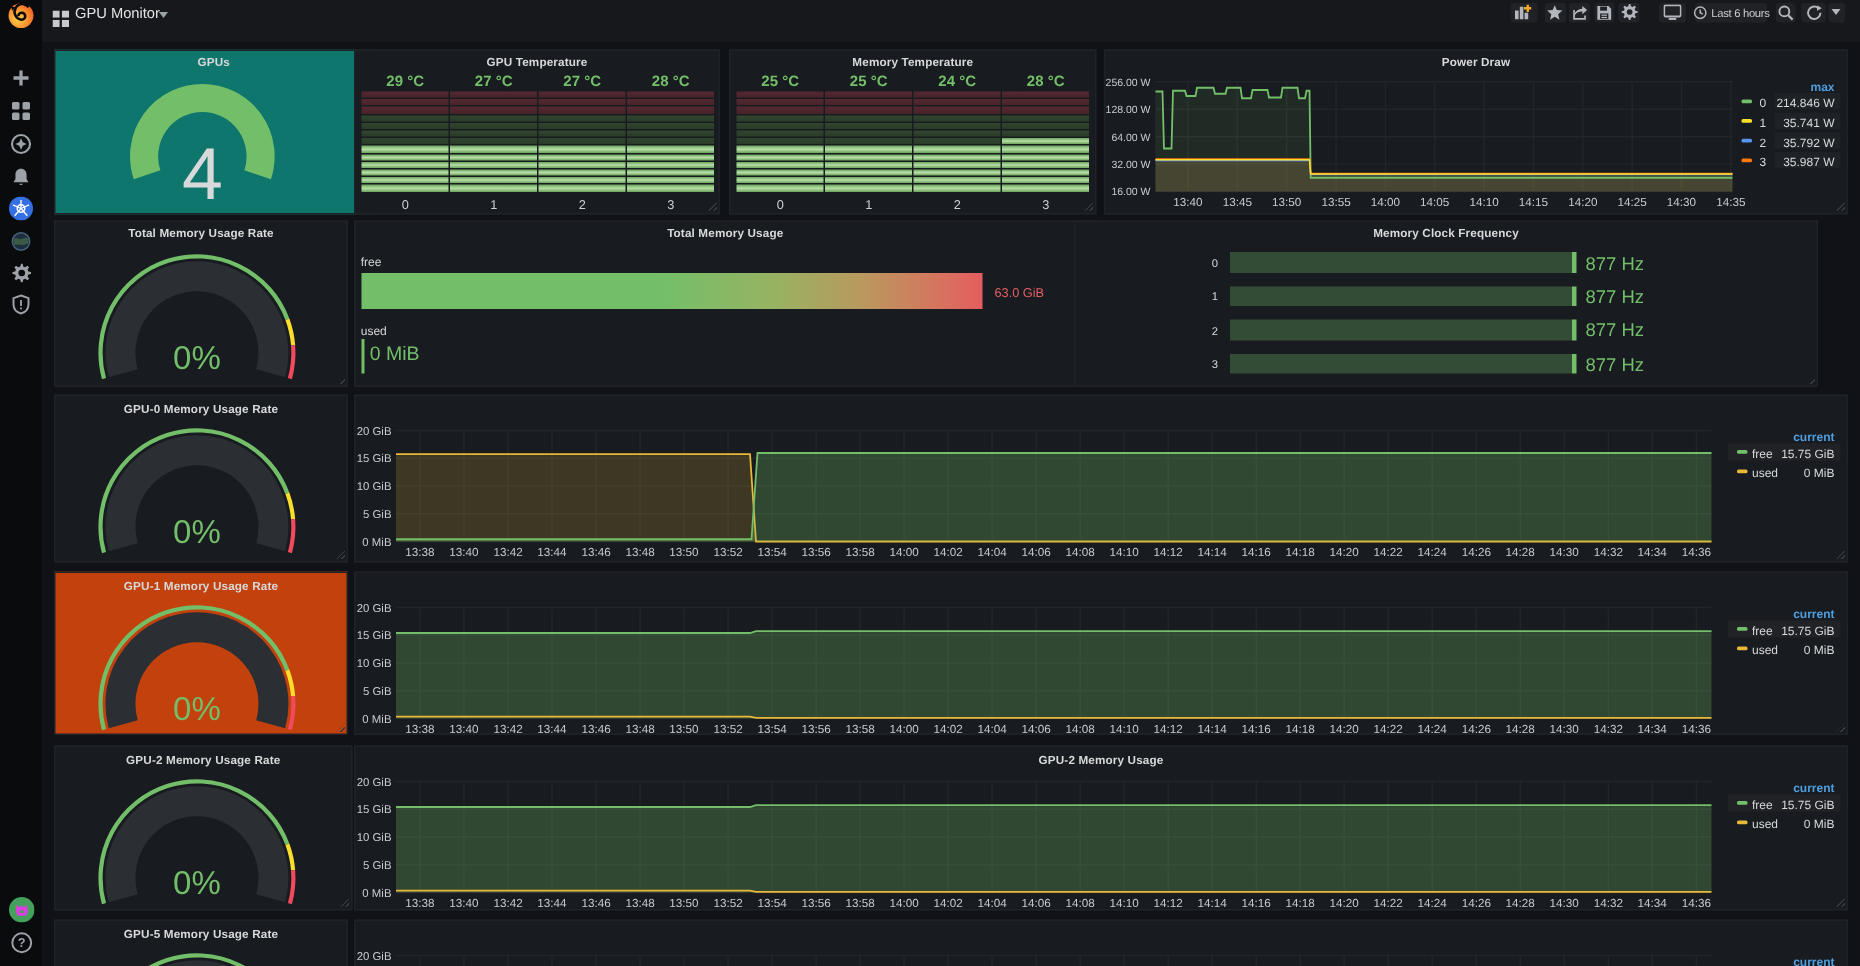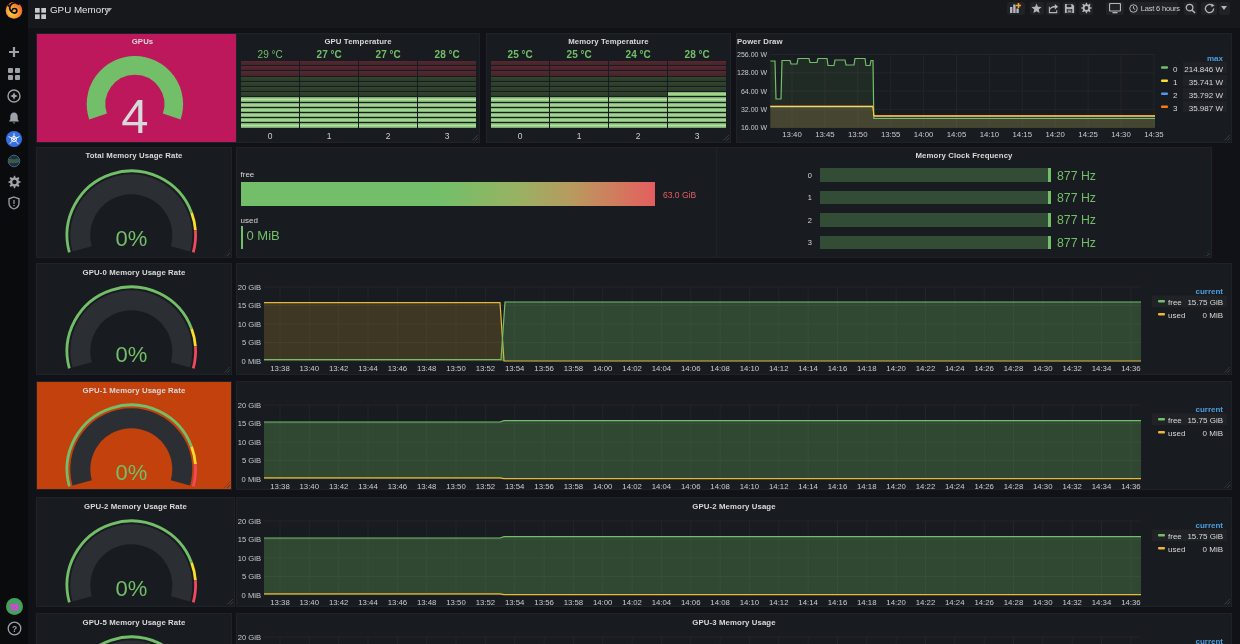--- a/index.html
+++ b/index.html
@@ -64,21 +64,21 @@
 <div style="position:absolute;left:7px;top:621px;width:14px;height:14px"><svg width="15" height="15" viewBox="0 0 15 15">
       <circle cx="7.5" cy="7.5" r="6.3" fill="none" stroke="#9ca2a8" stroke-width="1.3"></circle>
       <text x="7.5" y="10.6" text-anchor="middle" font-size="8.5" font-weight="700" fill="#9ca2a8" font-family="Liberation Sans,sans-serif">?</text>
     </svg></div>
 <div style="position:absolute;left:35px;top:4.5px;width:11px;height:11px"><svg width="11" height="11" viewBox="0 0 11 11">
       <rect x="0" y="0" width="4.7" height="4.7" fill="#c7cacd"></rect>
       <rect x="6.3" y="0" width="4.7" height="4.7" fill="#c7cacd"></rect>
       <rect x="0" y="6.3" width="4.7" height="4.7" fill="#c7cacd"></rect>
       <rect x="6.3" y="6.3" width="4.7" height="4.7" fill="#c7cacd"></rect>
     </svg></div>
-<div style="position:absolute;left:50px;top:4px;font-size:9.8px;font-weight:500;color:#e3e4e6">GPU Memory</div>
+<div style="position:absolute;left:50px;top:4px;font-size:9.8px;font-weight:500;color:#e3e4e6">GPU Monitor</div>
 <div style="position:absolute;left:106px;top:7.5px;width:0;height:0;border-left:3.5px solid transparent;border-right:3.5px solid transparent;border-top:4px solid #9ca2a8"></div>
 <div style="position:absolute;left:1006.8px;top:1.5px;width:18.4px;height:13.5px;background:#202226;border-radius:2px;display:flex;align-items:center;justify-content:center;flex-shrink:0">
     <svg width="11" height="10" viewBox="0 0 11 10">
       <rect x="0" y="4" width="2.4" height="6" fill="#b3b7bd"></rect>
       <rect x="3.2" y="1.5" width="2.4" height="8.5" fill="#b3b7bd"></rect>
       <rect x="6.4" y="5.5" width="2.4" height="4.5" fill="#b3b7bd"></rect>
       <path d="M8.5 0 v5 M6 2.5 h5" stroke="#f5a623" stroke-width="1.6"></path>
     </svg>
   </div>
 <div style="position:absolute;left:1030.0px;top:1.5px;width:13.5px;height:13.5px;background:#202226;border-radius:2px;display:flex;align-items:center;justify-content:center;flex-shrink:0">
@@ -128,31 +128,31 @@
   </div>
 <div style="position:absolute;left:1201.3px;top:1.5px;width:15.5px;height:13.5px;background:#202226;border-radius:2px;display:flex;align-items:center;justify-content:center;flex-shrink:0">
     <svg width="11" height="11" viewBox="0 0 12 12">
       <path d="M10.5 6 A4.5 4.5 0 1 1 8.8 2.5" fill="none" stroke="#b3b7bd" stroke-width="1.4"></path>
       <path d="M8.2 0.5 L11.5 2.7 L8 4.5 Z" fill="#b3b7bd"></path>
     </svg>
   </div>
 <div style="position:absolute;left:1218.5px;top:1.5px;width:11px;height:13.5px;background:#202226;border-radius:2px;display:flex;align-items:center;justify-content:center;flex-shrink:0">
     <div style="width:0;height:0;border-left:3.5px solid transparent;border-right:3.5px solid transparent;border-top:4px solid #b3b7bd"></div>
   </div>
-<div style="position:absolute;left:36px;top:32.5px;width:213px;height:110.0px;background:#be185d;border:1px solid #1f2226;box-sizing:border-box">
+<div style="position:absolute;left:36px;top:32.5px;width:213px;height:110.0px;background:#0f766e;border:1px solid #1f2226;box-sizing:border-box">
     <div style="position:absolute;left:0;top:3px;width:100%;text-align:center;font-size:7.8px;font-weight:700;color:#d8d9da;letter-spacing:0.1px">GPUs</div>
     <svg width="194" height="108" style="position:absolute;left:0;top:0">
       <path d="M 61.06 82.53 A 38.85 38.85 0 1 1 134.74 82.53" stroke="#73bf69" stroke-width="18.7" fill="none"></path>
       <text x="97.9" y="98.80000000000001" text-anchor="middle" font-size="49" font-weight="500" fill="#d8d9da" font-family="Liberation Sans,sans-serif">4</text>
     </svg>
     <div style="position:absolute;right:1px;bottom:1px;width:6px;height:6px;background:repeating-linear-gradient(-45deg,transparent,transparent 1.5px,#3a3d44 1.5px,#3a3d44 2.5px);clip-path:polygon(100% 0,100% 100%,0 100%)"></div>
   </div>
 <div style="position:absolute;left:236px;top:32.5px;width:244px;height:110.0px;background:#181b1f;border:1px solid #1f2226;box-sizing:border-box">
     <div style="position:absolute;left:0;top:3px;width:100%;text-align:center;font-size:7.8px;font-weight:700;color:#d8d9da;letter-spacing:0.1px">GPU Temperature</div>
-    <div style="position:absolute;left:4.3px;top:15px;width:57.7px;text-align:center;font-size:10px;font-weight:400;color:#73bf69">29 °C</div>
+    <div style="position:absolute;left:4.3px;top:15px;width:57.7px;text-align:center;font-size:10px;font-weight:700;color:#73bf69">29 °C</div>
     <div style="position:absolute;left:4.3px;top:27.50px;width:57.7px;height:4.3px;background:linear-gradient(180deg,#552931 0%,#48232a 100%)"></div>
     <div style="position:absolute;left:4.3px;top:32.70px;width:57.7px;height:4.3px;background:linear-gradient(180deg,#552931 0%,#48232a 100%)"></div>
     <div style="position:absolute;left:4.3px;top:37.90px;width:57.7px;height:4.3px;background:linear-gradient(180deg,#552931 0%,#48232a 100%)"></div>
     <div style="position:absolute;left:4.3px;top:43.10px;width:57.7px;height:4.3px;background:linear-gradient(180deg,#31452f 0%,#2a3c29 100%)"></div>
     <div style="position:absolute;left:4.3px;top:48.30px;width:57.7px;height:4.3px;background:linear-gradient(180deg,#31452f 0%,#2a3c29 100%)"></div>
     <div style="position:absolute;left:4.3px;top:53.50px;width:57.7px;height:4.3px;background:linear-gradient(180deg,#31452f 0%,#2a3c29 100%)"></div>
     <div style="position:absolute;left:4.3px;top:58.70px;width:57.7px;height:4.3px;background:linear-gradient(180deg,#31452f 0%,#2a3c29 100%)"></div>
     <div style="position:absolute;left:4.3px;top:63.90px;width:57.7px;height:4.3px;background:linear-gradient(180deg,#69a25b 0%,#b7e0a7 50%,#69a25b 100%)"></div>
     <div style="position:absolute;left:4.3px;top:69.10px;width:57.7px;height:4.3px;background:linear-gradient(180deg,#69a25b 0%,#b7e0a7 50%,#69a25b 100%)"></div>
     <div style="position:absolute;left:4.3px;top:74.30px;width:57.7px;height:4.3px;background:linear-gradient(180deg,#69a25b 0%,#b7e0a7 50%,#69a25b 100%)"></div>
@@ -265,21 +265,21 @@
     <div style="position:absolute;left:181.3px;top:63.90px;width:57.7px;height:4.3px;background:linear-gradient(180deg,#69a25b 0%,#b7e0a7 50%,#69a25b 100%)"></div>
     <div style="position:absolute;left:181.3px;top:69.10px;width:57.7px;height:4.3px;background:linear-gradient(180deg,#69a25b 0%,#b7e0a7 50%,#69a25b 100%)"></div>
     <div style="position:absolute;left:181.3px;top:74.30px;width:57.7px;height:4.3px;background:linear-gradient(180deg,#69a25b 0%,#b7e0a7 50%,#69a25b 100%)"></div>
     <div style="position:absolute;left:181.3px;top:79.50px;width:57.7px;height:4.3px;background:linear-gradient(180deg,#69a25b 0%,#b7e0a7 50%,#69a25b 100%)"></div>
     <div style="position:absolute;left:181.3px;top:84.70px;width:57.7px;height:4.3px;background:linear-gradient(180deg,#69a25b 0%,#b7e0a7 50%,#69a25b 100%)"></div>
     <div style="position:absolute;left:181.3px;top:89.90px;width:57.7px;height:4.3px;background:linear-gradient(180deg,#69a25b 0%,#b7e0a7 50%,#69a25b 100%)"></div>
     <div style="position:absolute;left:181.3px;top:97px;width:57.7px;text-align:center;font-size:8.5px;color:#ced0d3">3</div>
     <div style="position:absolute;right:1px;bottom:1px;width:6px;height:6px;background:repeating-linear-gradient(-45deg,transparent,transparent 1.5px,#3a3d44 1.5px,#3a3d44 2.5px);clip-path:polygon(100% 0,100% 100%,0 100%)"></div>
   </div>
 <div style="position:absolute;left:736px;top:32.5px;width:496px;height:110.0px;background:#181b1f;border:1px solid #1f2226;box-sizing:border-box">
-    <div style="position:absolute;left:0;top:3px;width:100%;font-size:7.8px;font-weight:700;color:#d8d9da;letter-spacing:0.1px">Power Draw</div>
+    <div style="position:absolute;left:0;top:3px;width:100%;text-align:center;font-size:7.8px;font-weight:700;color:#d8d9da;letter-spacing:0.1px">Power Draw</div>
     <svg width="494" height="108" style="position:absolute;left:0;top:0;overflow:visible" font-family="Liberation Sans,sans-serif">
       <line x1="55.0" y1="20.5" x2="55.0" y2="93.7" stroke="#22252a" stroke-width="1"></line>
       <line x1="87.9" y1="20.5" x2="87.9" y2="93.7" stroke="#22252a" stroke-width="1"></line>
       <line x1="120.8" y1="20.5" x2="120.8" y2="93.7" stroke="#22252a" stroke-width="1"></line>
       <line x1="153.7" y1="20.5" x2="153.7" y2="93.7" stroke="#22252a" stroke-width="1"></line>
       <line x1="186.6" y1="20.5" x2="186.6" y2="93.7" stroke="#22252a" stroke-width="1"></line>
       <line x1="219.5" y1="20.5" x2="219.5" y2="93.7" stroke="#22252a" stroke-width="1"></line>
       <line x1="252.4" y1="20.5" x2="252.4" y2="93.7" stroke="#22252a" stroke-width="1"></line>
       <line x1="285.3" y1="20.5" x2="285.3" y2="93.7" stroke="#22252a" stroke-width="1"></line>
       <line x1="318.2" y1="20.5" x2="318.2" y2="93.7" stroke="#22252a" stroke-width="1"></line>
@@ -341,20 +341,21 @@
     <svg width="194" height="109" style="position:absolute;left:0;top:0">
       <path d="M 32.34 104.38 A 64.30 64.30 0 0 1 154.58 64.82" stroke="#73bf69" stroke-width="2.8" fill="none"></path>
       <path d="M 154.58 64.82 A 64.30 64.30 0 0 1 158.40 82.10" stroke="#fade2a" stroke-width="2.8" fill="none"></path>
       <path d="M 158.40 82.10 A 64.30 64.30 0 0 1 156.26 104.38" stroke="#f2495c" stroke-width="2.8" fill="none"></path>
       <path d="M 45.15 100.83 A 51.00 51.00 0 1 1 143.45 100.83" stroke="#2b2e33" stroke-width="20" fill="none"></path>
       <text x="94.3" y="98.2" text-anchor="middle" font-size="22" font-weight="500" fill="#73bf69" font-family="Liberation Sans,sans-serif">0%</text>
     </svg>
     <div style="position:absolute;right:1px;bottom:1px;width:6px;height:6px;background:repeating-linear-gradient(-45deg,transparent,transparent 1.5px,#3a3d44 1.5px,#3a3d44 2.5px);clip-path:polygon(100% 0,100% 100%,0 100%)"></div>
   </div>
 <div style="position:absolute;left:236px;top:147.0px;width:495px;height:111.3px;background:#181b1f;border:1px solid #1f2226;box-sizing:border-box">
+    <div style="position:absolute;left:0;top:3px;width:100%;text-align:center;font-size:7.8px;font-weight:700;color:#d8d9da;letter-spacing:0.1px">Total Memory Usage</div>
     <div style="position:absolute;left:3.5px;top:21.5px;font-size:8px;color:#d8d9da">free</div>
     <div style="position:absolute;left:4px;top:33.5px;width:414px;height:24px;background:linear-gradient(90deg,#73bf69 0%,#73bf69 48%,#96b362 66%,#b89a5e 80%,#d4775e 92%,#e45d5f 100%)"></div>
     <div style="position:absolute;left:426px;top:42px;font-size:8.5px;color:#e35f63">63.0 GiB</div>
     <div style="position:absolute;left:3.5px;top:67.5px;font-size:8px;color:#d8d9da">used</div>
     <div style="position:absolute;left:3.5px;top:77.5px;width:2px;height:23px;background:#73bf69"></div>
     <div style="position:absolute;left:9.5px;top:80px;font-size:13px;color:#73bf69">0 MiB</div>
     <div style="position:absolute;right:1px;bottom:1px;width:6px;height:6px;background:repeating-linear-gradient(-45deg,transparent,transparent 1.5px,#3a3d44 1.5px,#3a3d44 2.5px);clip-path:polygon(100% 0,100% 100%,0 100%)"></div>
   </div>
 <div style="position:absolute;left:716px;top:147.0px;width:496px;height:111.3px;background:#181b1f;border:1px solid #1f2226;box-sizing:border-box">
     <div style="position:absolute;left:0;top:3px;width:100%;text-align:center;font-size:7.8px;font-weight:700;color:#d8d9da;letter-spacing:0.1px">Memory Clock Frequency</div>
@@ -673,21 +674,20 @@
     <div style="position:absolute;left:0;top:4px;width:100%;text-align:center;font-size:7.8px;font-weight:700;color:#d8d9da;letter-spacing:0.1px">GPU-5 Memory Usage Rate</div>
     <svg width="194" height="109" style="position:absolute;left:0;top:0">
       <path d="M 32.34 104.38 A 64.30 64.30 0 0 1 154.58 64.82" stroke="#73bf69" stroke-width="2.8" fill="none"></path>
       <path d="M 154.58 64.82 A 64.30 64.30 0 0 1 158.40 82.10" stroke="#fade2a" stroke-width="2.8" fill="none"></path>
       <path d="M 158.40 82.10 A 64.30 64.30 0 0 1 156.26 104.38" stroke="#f2495c" stroke-width="2.8" fill="none"></path>
       <path d="M 45.15 100.83 A 51.00 51.00 0 1 1 143.45 100.83" stroke="#2b2e33" stroke-width="20" fill="none"></path>
       <text x="94.3" y="98.2" text-anchor="middle" font-size="22" font-weight="500" fill="#73bf69" font-family="Liberation Sans,sans-serif">0%</text>
     </svg>
   </div>
 <div style="position:absolute;left:236px;top:612.5px;width:996px;height:110.0px;background:#181b1f;border:1px solid #1f2226;box-sizing:border-box">
-    <div style="position:absolute;left:0;top:4px;width:100%;text-align:center;font-size:7.8px;font-weight:700;color:#d8d9da;letter-spacing:0.1px">GPU-3 Memory Usage</div>
     <svg width="994" height="110" style="position:absolute;left:0;top:0;overflow:visible" font-family="Liberation Sans,sans-serif">
       <line x1="43.0" y1="23.0" x2="43.0" y2="97.0" stroke="#22252a" stroke-width="1"></line>
       <line x1="72.3" y1="23.0" x2="72.3" y2="97.0" stroke="#22252a" stroke-width="1"></line>
       <line x1="101.7" y1="23.0" x2="101.7" y2="97.0" stroke="#22252a" stroke-width="1"></line>
       <line x1="131.0" y1="23.0" x2="131.0" y2="97.0" stroke="#22252a" stroke-width="1"></line>
       <line x1="160.4" y1="23.0" x2="160.4" y2="97.0" stroke="#22252a" stroke-width="1"></line>
       <line x1="189.7" y1="23.0" x2="189.7" y2="97.0" stroke="#22252a" stroke-width="1"></line>
       <line x1="219.0" y1="23.0" x2="219.0" y2="97.0" stroke="#22252a" stroke-width="1"></line>
       <line x1="248.4" y1="23.0" x2="248.4" y2="97.0" stroke="#22252a" stroke-width="1"></line>
       <line x1="277.7" y1="23.0" x2="277.7" y2="97.0" stroke="#22252a" stroke-width="1"></line>

